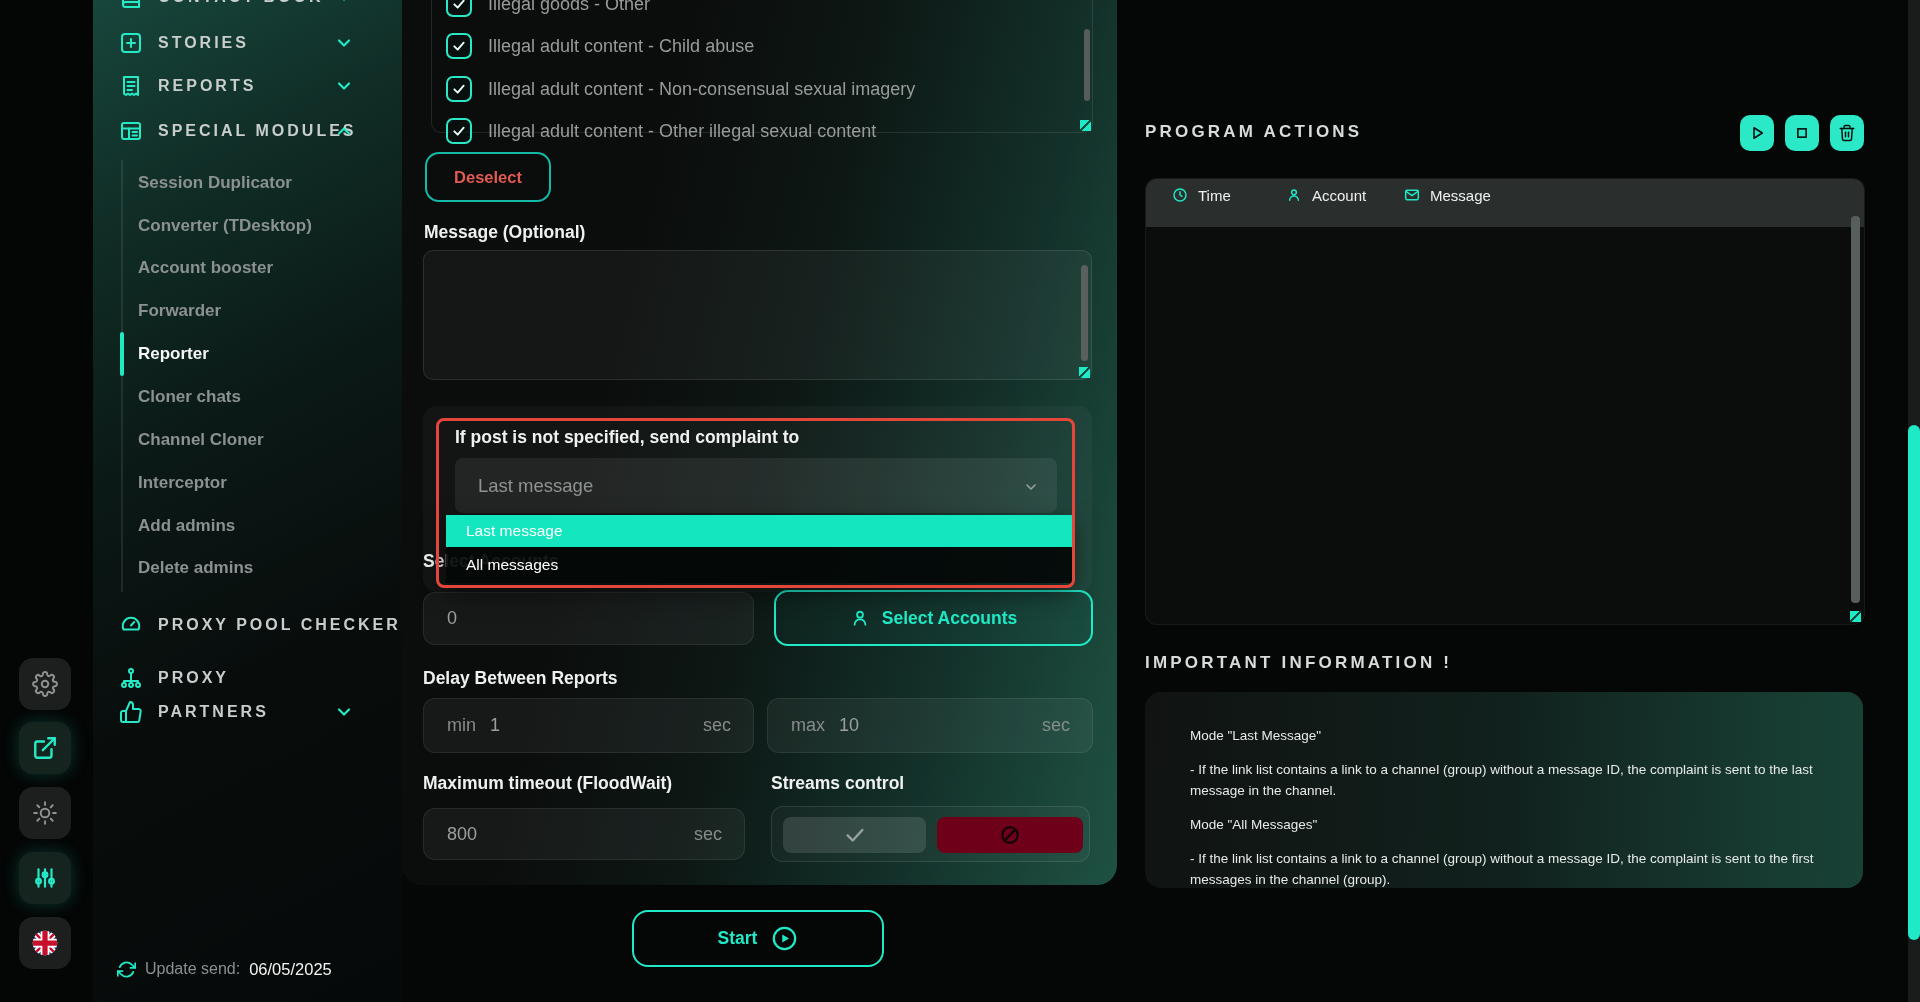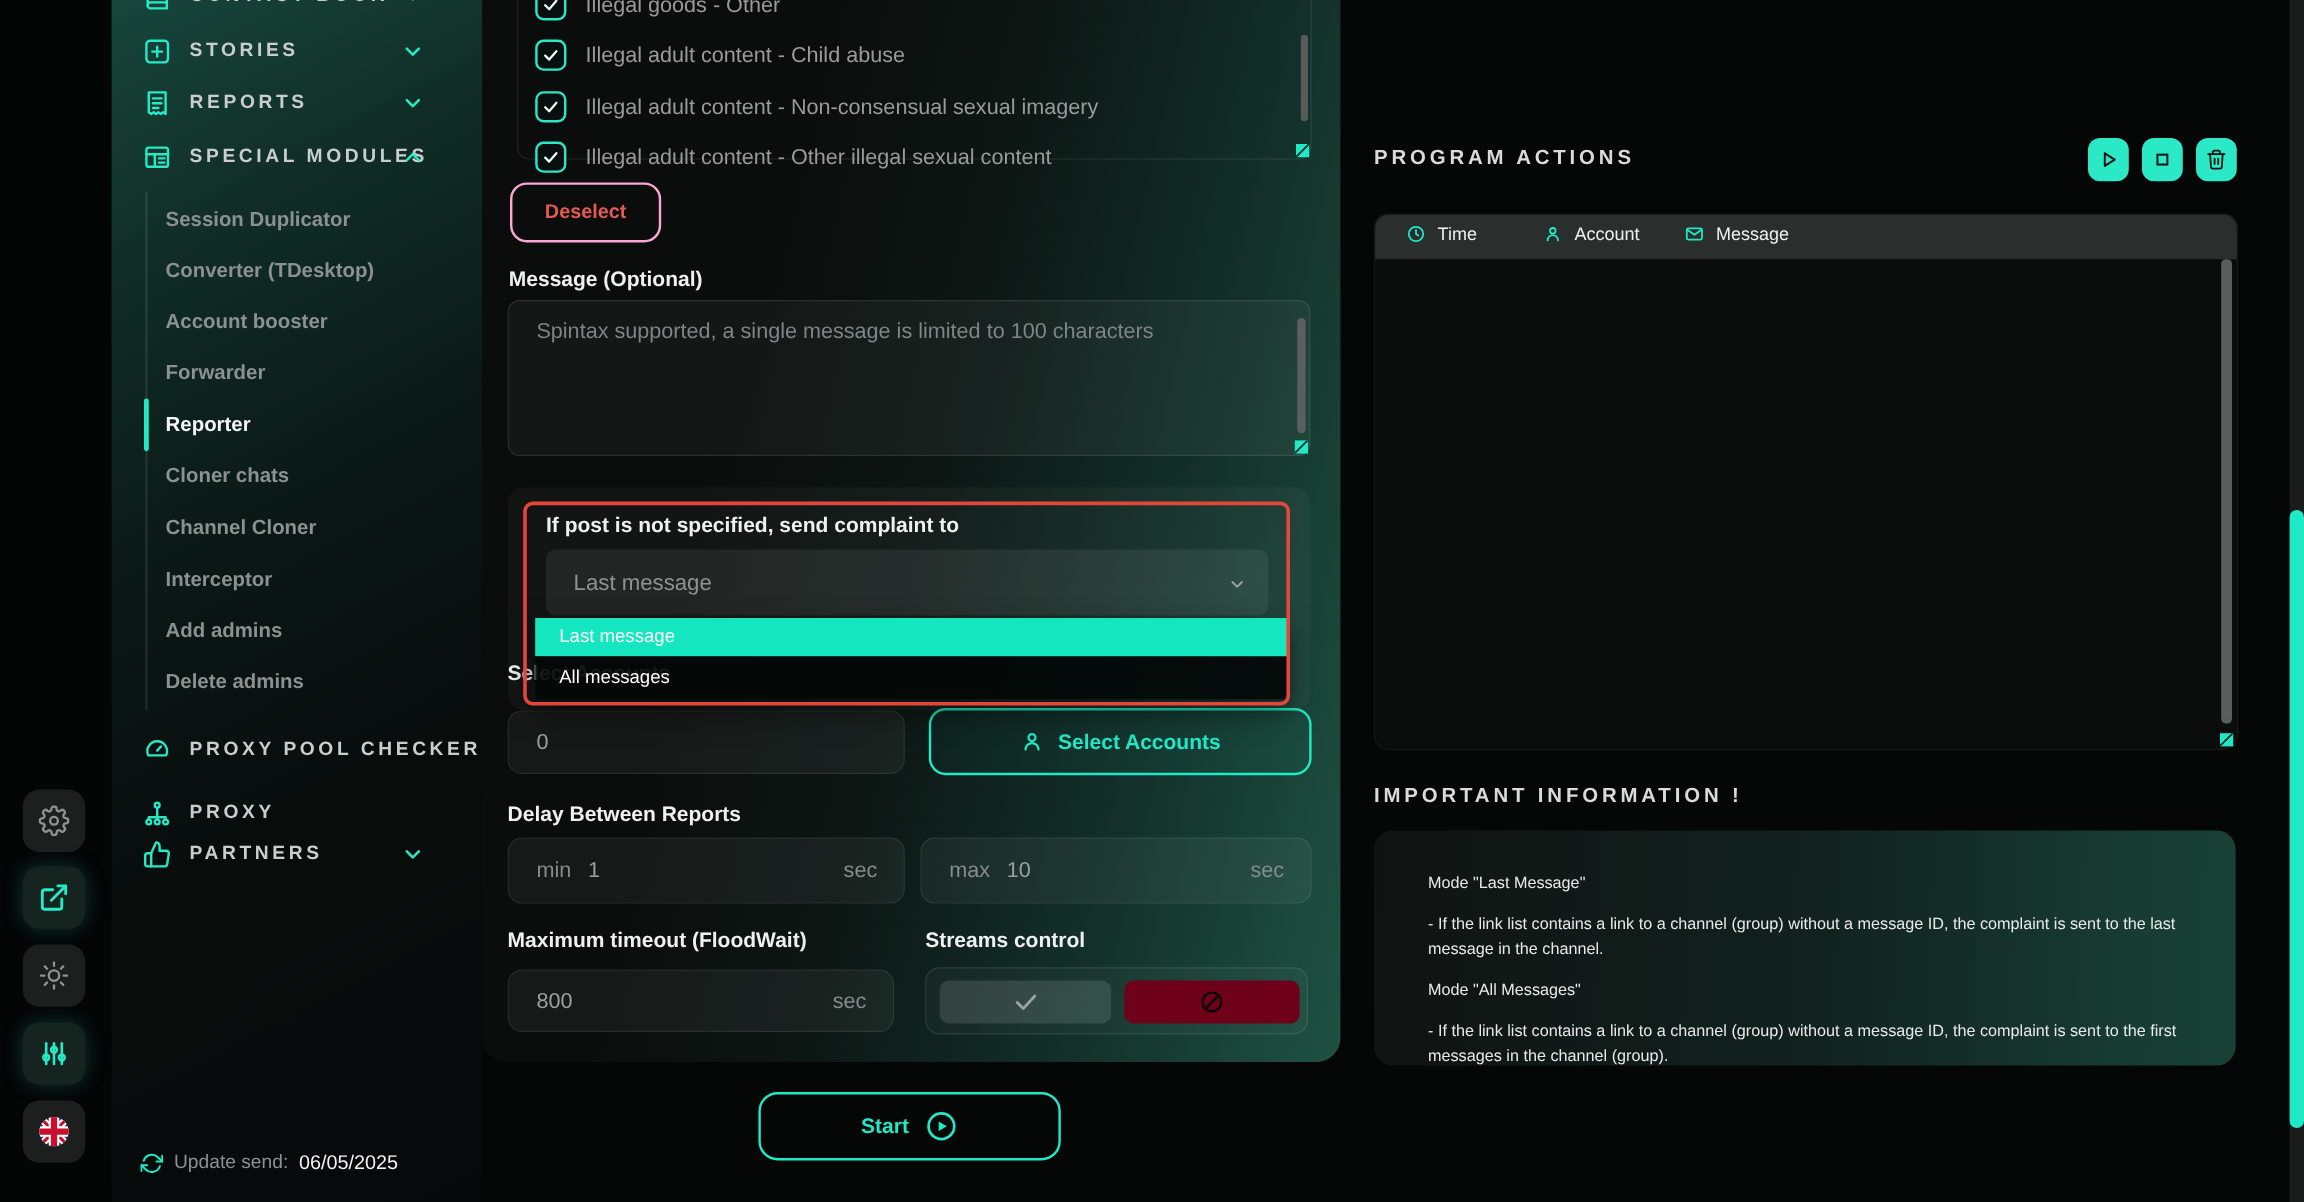--- a/index.html
+++ b/index.html
@@ -48,21 +48,21 @@
                border:1px solid rgba(255,255,255,.10); border-radius:10px; }
   .vrow { position:absolute; left:14px; height:42px; display:flex; align-items:center; gap:16px; }
   .cbx { width:26px; height:26px; border:2px solid #2ae8c6; border-radius:7px; background:rgba(8,18,16,.55);
          display:flex; align-items:center; justify-content:center; color:#eafffa; flex:none; }
   .vlabel { font-size:18px; color:#979c9b; }
   .vscroll { position:absolute; right:2px; top:90px; width:6px; height:72px; background:#565c5a; border-radius:3px; }
   .rhandle { position:absolute; right:1px; bottom:1px; width:11px; height:11px; background:#1fe9c6;
              background-image:linear-gradient(135deg,transparent 44%,#0a4d40 44%,#0a4d40 56%,transparent 56%); }
 
   .deselect-btn { position:absolute; left:425px; top:152px; width:126px; height:50px;
-                  border:2px solid #f9a8d4; border-radius:14px; color:#e25a50;
+                  border:2px solid #14b8a6; border-radius:14px; color:#e25a50;
                   font-size:16.5px; font-weight:700; display:flex; align-items:center; justify-content:center; cursor:pointer; }
 
   .flabel { position:absolute; font-size:17.5px; font-weight:700; color:#eef1f0; }
 
   .msg-box { position:absolute; left:423px; top:250px; width:669px; height:130px;
              background:rgba(255,255,255,.045); border:1px solid rgba(255,255,255,.10); border-radius:10px; }
   .msg-ph { position:absolute; left:23px; top:15px; font-size:18px; color:#7e8584; }
   .tscroll { position:absolute; right:3px; top:14px; width:7px; height:96px; background:#5a605e; border-radius:4px; }
 
   .sub-panel { position:absolute; left:423px; top:406px; width:669px; height:186px;
@@ -104,21 +104,21 @@
                border:2px solid #1fe9c6; border-radius:16px; display:flex; align-items:center; justify-content:center;
                gap:14px; color:#1fe9c6; font-size:17.5px; font-weight:700; cursor:pointer; }
 
   
   .pa-title { position:absolute; left:1145px; top:122px; font-size:17px; font-weight:700;
               letter-spacing:3.2px; color:#d8dbda; }
   .abtn { position:absolute; top:115px; width:34px; height:36px; border-radius:10px; background:#2be9c6;
           display:flex; align-items:center; justify-content:center; color:#0a1413; cursor:pointer; }
   .pa-table { position:absolute; left:1145px; top:178px; width:720px; height:447px;
               background:#0b0d0c; border:1px solid rgba(255,255,255,.055); border-radius:12px; }
-  .pa-head { position:absolute; left:0; top:0; width:100%; height:37px; background:#2a2e2d; border-radius:11px 11px 0 0; }
+  .pa-head { position:absolute; left:0; top:0; width:100%; height:48px; background:#2a2e2d; border-radius:11px 11px 0 0; }
   .th { position:absolute; top:0; height:32px; display:flex; align-items:center; gap:10px;
         font-size:15px; color:#eef1f0; }
   .th .ticon { color:#1fe9c6; }
   .pa-scroll { position:absolute; right:4px; top:37px; width:9px; height:387px; background:#585e5c; border-radius:4px; }
 
   .info-title { position:absolute; left:1145px; top:653px; font-size:17px; font-weight:700;
                 letter-spacing:3.2px; color:#d8dbda; }
   .info-box { position:absolute; left:1145px; top:692px; width:718px; height:196px; border-radius:16px;
               background:linear-gradient(92deg,#101312 0%,#11211d 50%,#173c32 88%,#194136 100%); }
   .info-text { position:absolute; left:45px; top:34px; width:640px; }
@@ -367,21 +367,20 @@
     </div>
     <div class="vscroll"></div>
     <div class="rhandle"></div>
   </div>
 
   <div class="deselect-btn">Deselect</div>
 
   <div class="flabel" style="left:424px;top:222px">Message (Optional)</div>
 
   <div class="msg-box">
-    <span class="msg-ph">Spintax supported, a single message is limited to 100 characters</span>
     <div class="tscroll"></div>
     <div class="rhandle"></div>
   </div>
 
   <div class="sub-panel"></div>
 
   <div class="flabel" style="left:455px;top:427px;z-index:2">If post is not specified, send complaint to</div>
 
   <div class="sel-box">
     <span class="sel-val">Last message</span>

